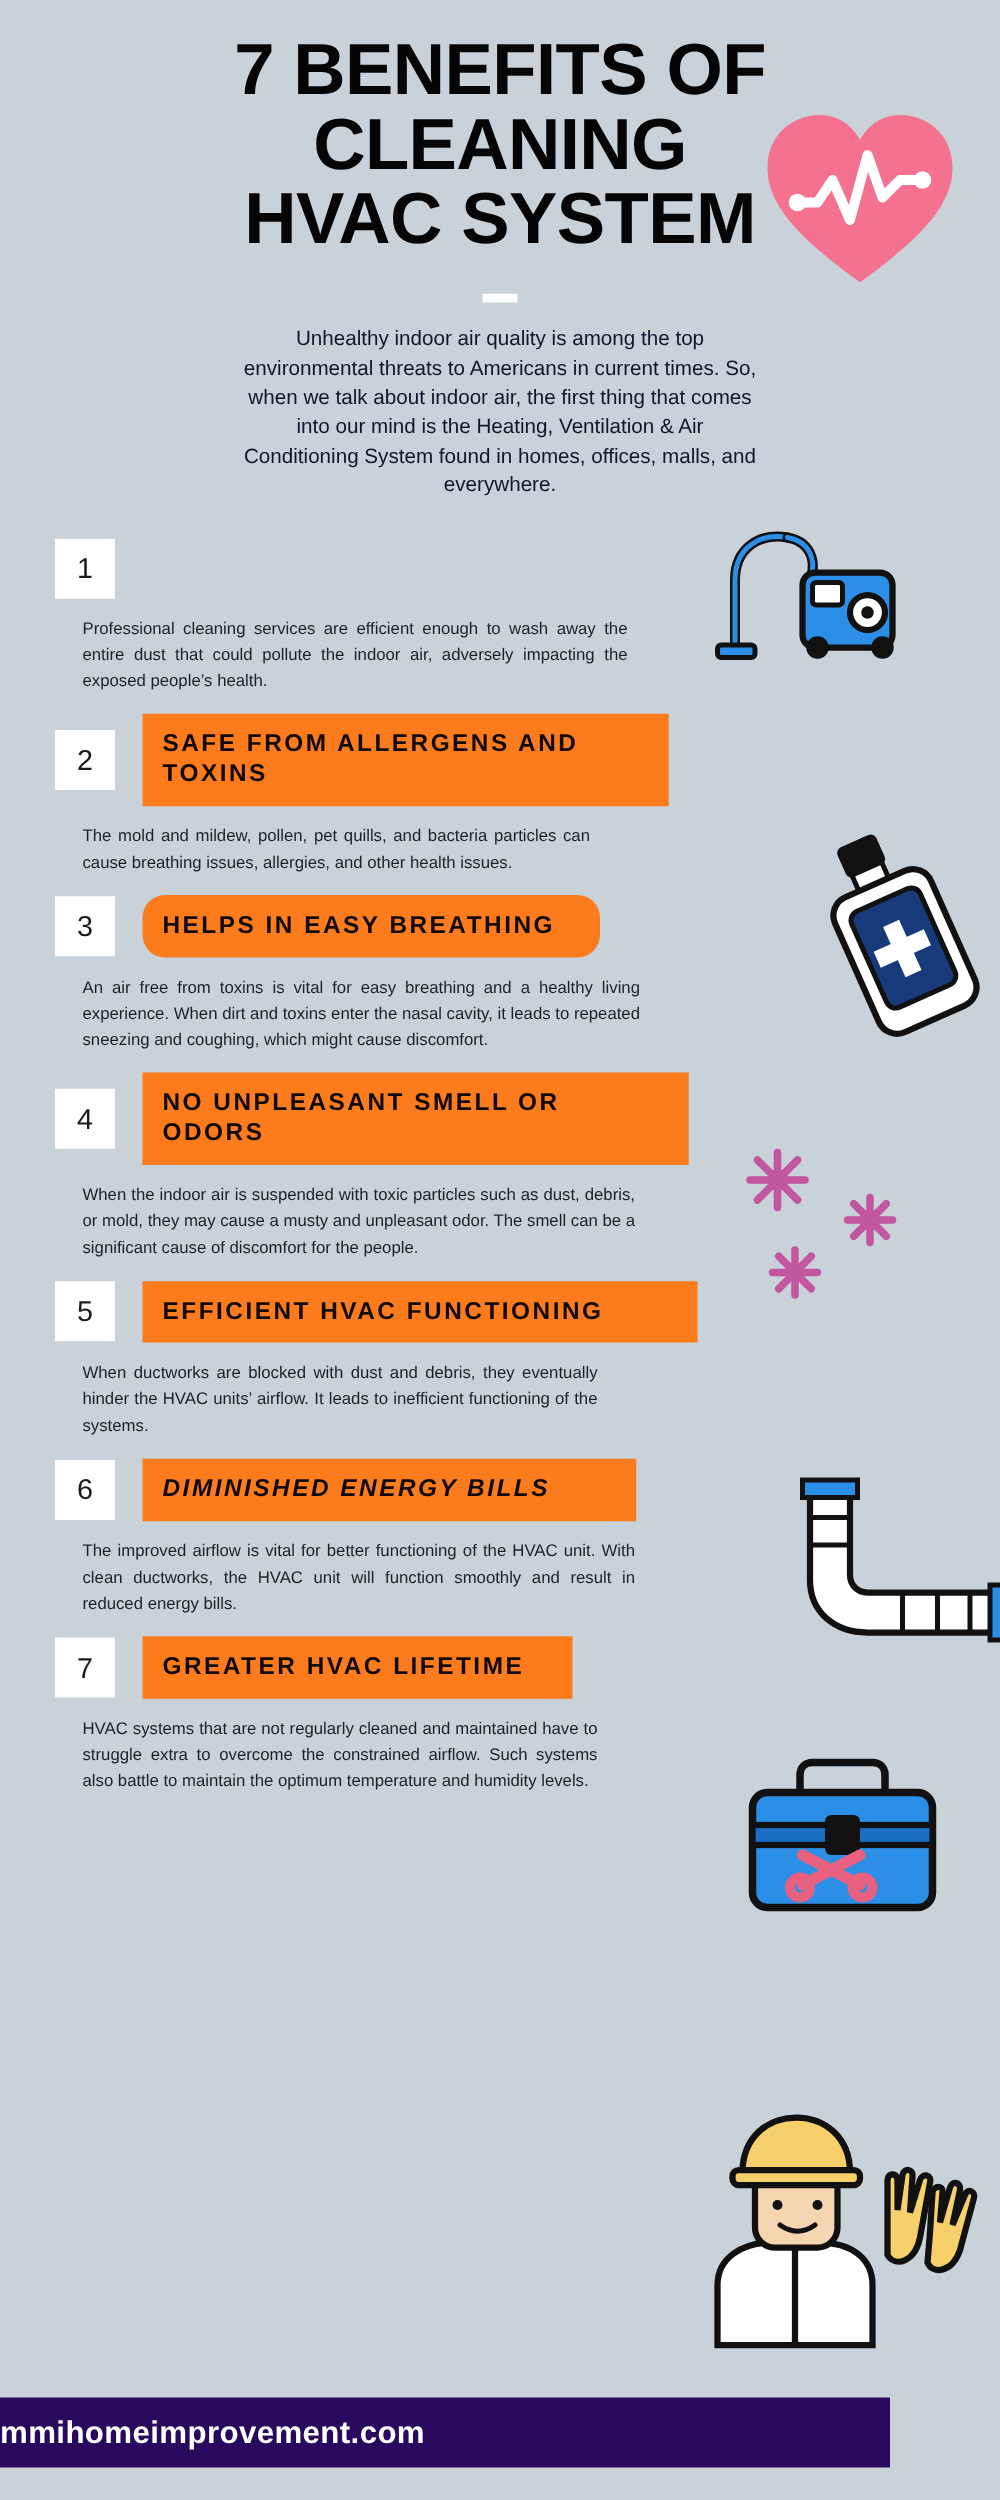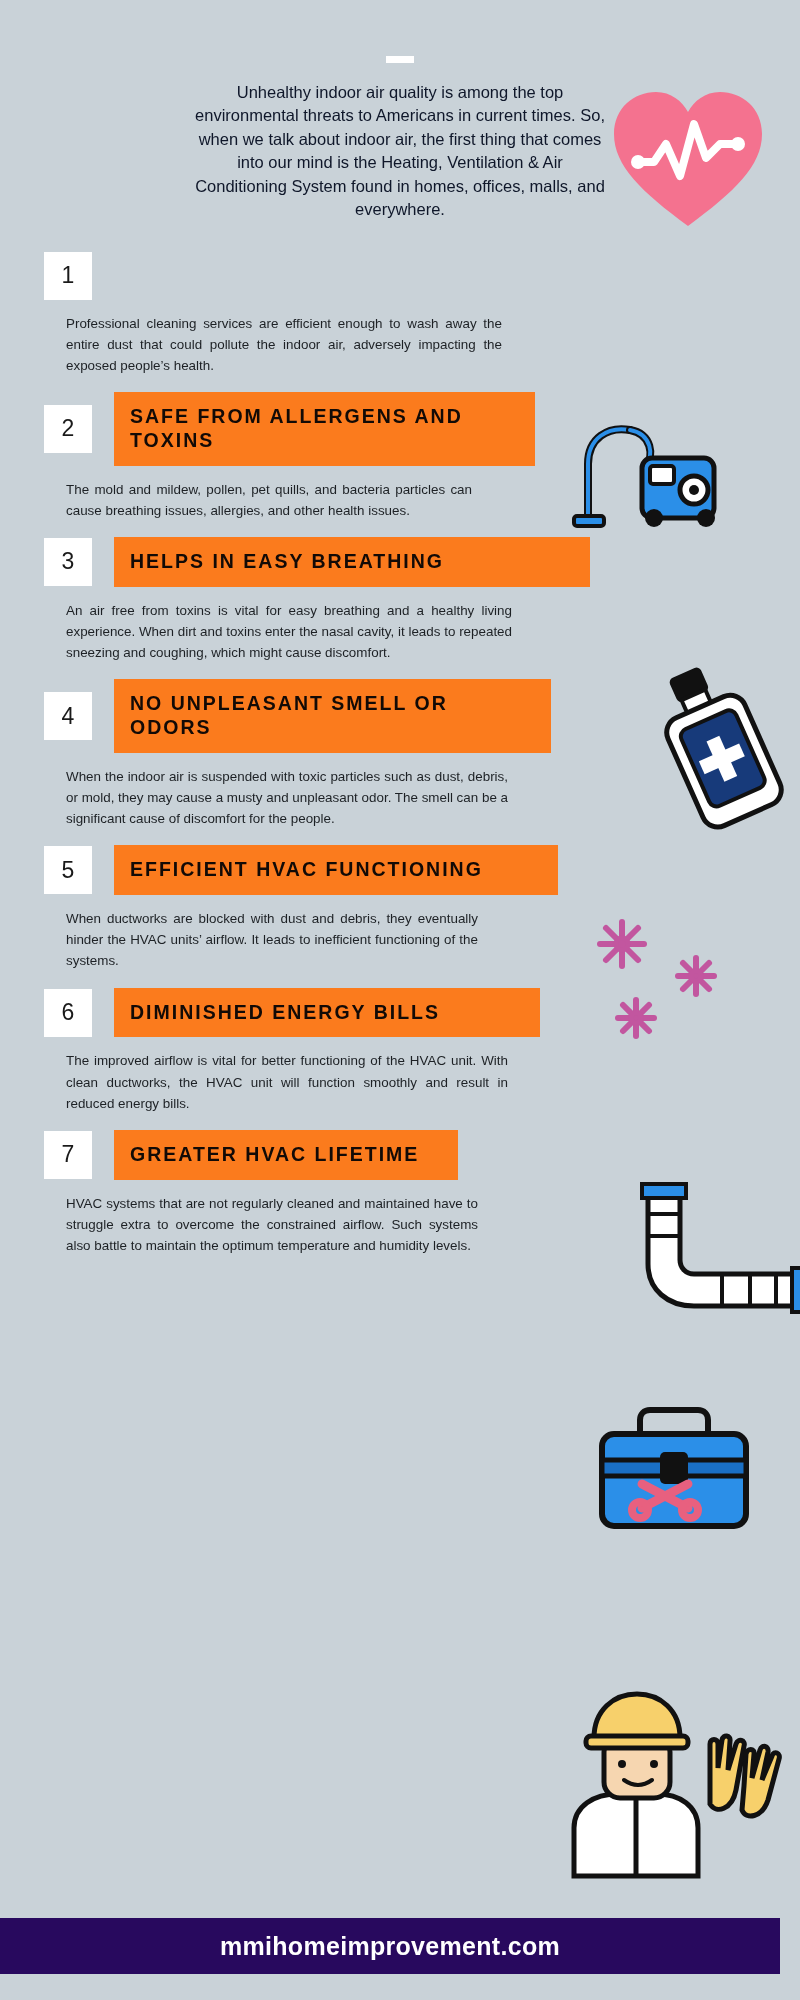--- a/index.html
+++ b/index.html
@@ -107,24 +107,24 @@
     margin-top: 13px;
     font-size: 13.4px;
     line-height: 1.58;
     color: #1d2125;
     text-align: justify;
   }
 
   
   .w1 .bar { width: 331px; }
   .w2 .bar { width: 421px; }
-  .w3 .bar { width: 476px; }
+  .w3 .bar { width: 366px; border-radius: 18px; }
   .w4 .bar { width: 437px; align-items: flex-end; }
   .w5 .bar { width: 444px; }
-  .w6 .bar { width: 426px; }
+  .w6 .bar { width: 395px; font-style: italic; }
   .w7 .bar { width: 344px; }
 
   .b1 { width: 436px; }
   .b2 { width: 406px; }
   .b3 { width: 446px; }
   .b4 { width: 442px; }
   .b5 { width: 412px; }
   .b6 { width: 442px; }
   .b7 { width: 412px; }
 
@@ -135,40 +135,44 @@
   .art-flakes   { left: 580px; top: 910px;  width: 160px; height: 160px; }
   .art-duct     { left: 630px; top: 1178px; width: 185px; height: 150px; }
   .art-toolbox  { left: 576px; top: 1400px; width: 195px; height: 150px; }
   .art-worker   { left: 548px; top: 1680px; width: 235px; height: 200px; }
 
   
   .footer {
     position: absolute;
     left: 0;
     bottom: 26px;
-    width: 780px;
+    width: 712px;
     height: 56px;
     background: #28095e;
     display: flex;
     align-items: center;
-    justify-content: center;
   }
   .footer-text {
     color: #ffffff;
     font-size: 25px;
     font-weight: bold;
     letter-spacing: 0.3px;
   }
 </style>
 </head>
 <body>
 
 <div class="page">
 
   <div class="header">
+    <div class="title">
+      <span class="ln">7 BENEFITS OF</span>
+      <span class="ln">CLEANING</span>
+      <span class="ln">HVAC SYSTEM</span>
+    </div>
 
     <div class="heart-wrap">
       <svg viewBox="0 0 160 148" width="160" height="148">
         <path d="M80 142 C 34 108, 6 82, 6 50 C 6 24, 26 8, 48 8 C 63 8, 74 17, 80 28 C 86 17, 97 8, 112 8 C 134 8, 154 24, 154 50 C 154 82, 126 108, 80 142 Z" fill="#f4728f"></path>
         <polyline points="30,78 46,78 58,60 72,92 86,40 98,74 112,60 130,60" fill="none" stroke="#ffffff" stroke-width="8" stroke-linecap="round" stroke-linejoin="round"></polyline>
         <circle cx="30" cy="78" r="7" fill="#ffffff"></circle>
         <circle cx="130" cy="60" r="7" fill="#ffffff"></circle>
       </svg>
     </div>
 

